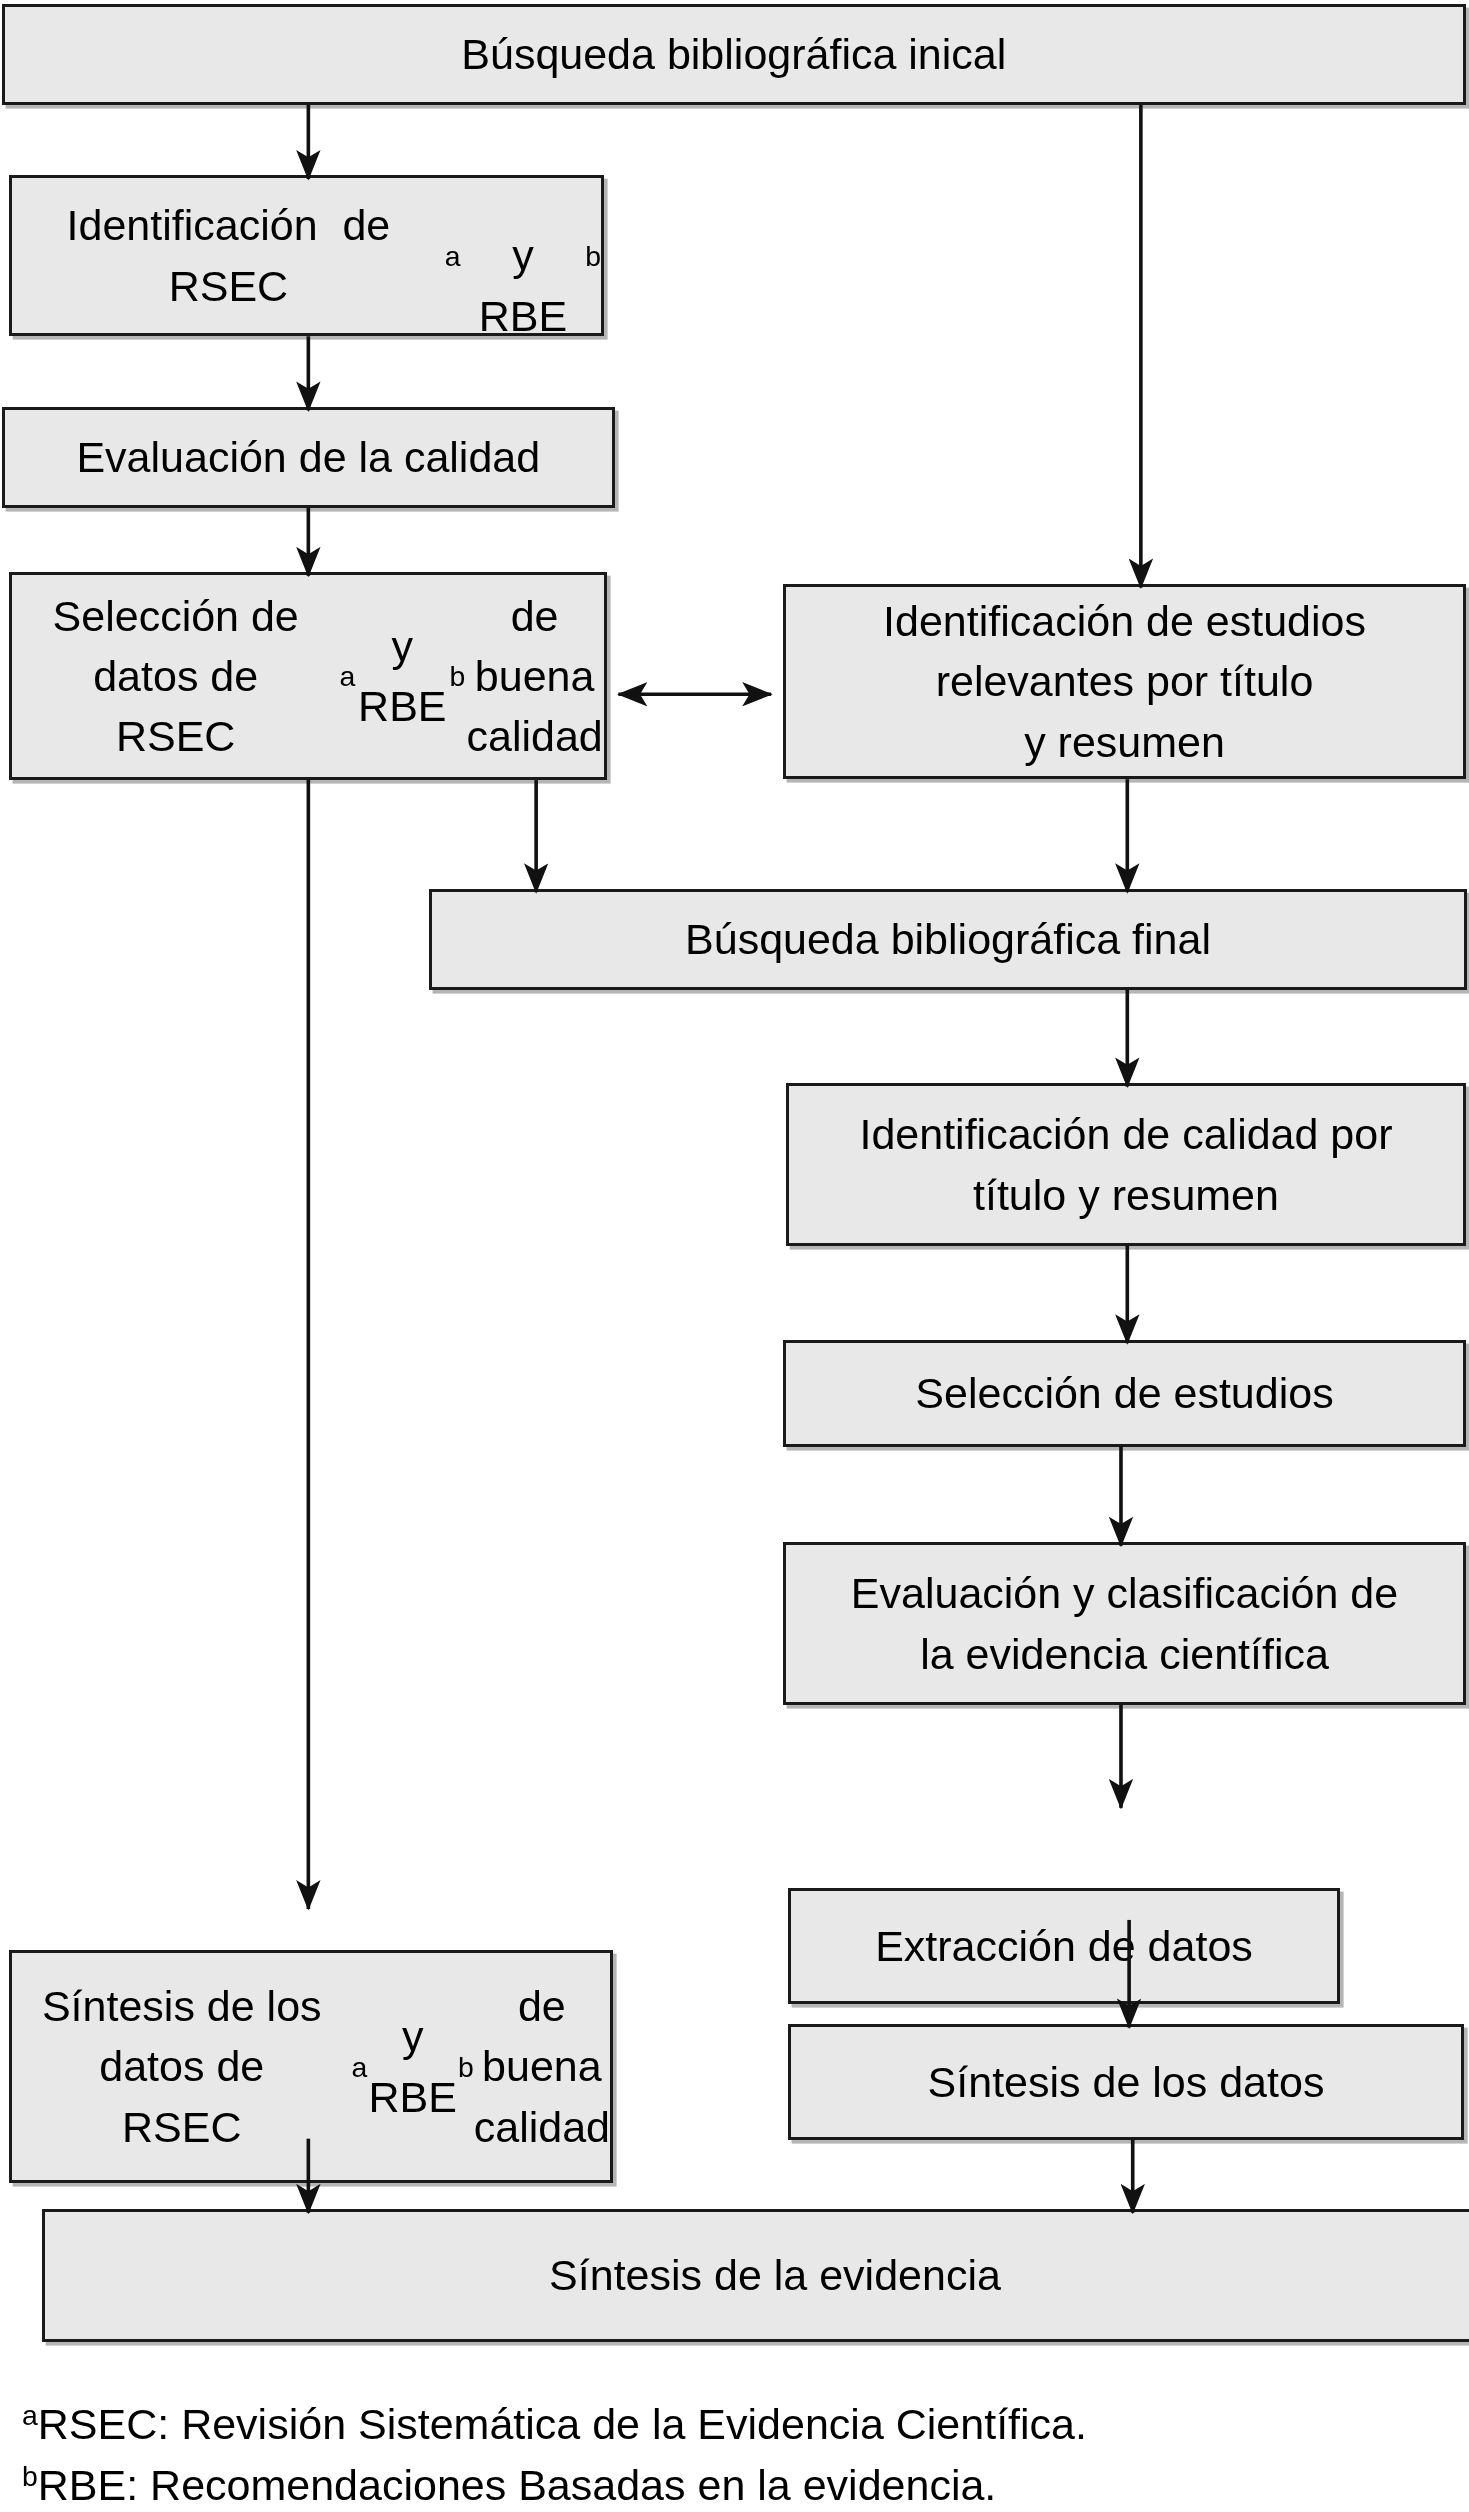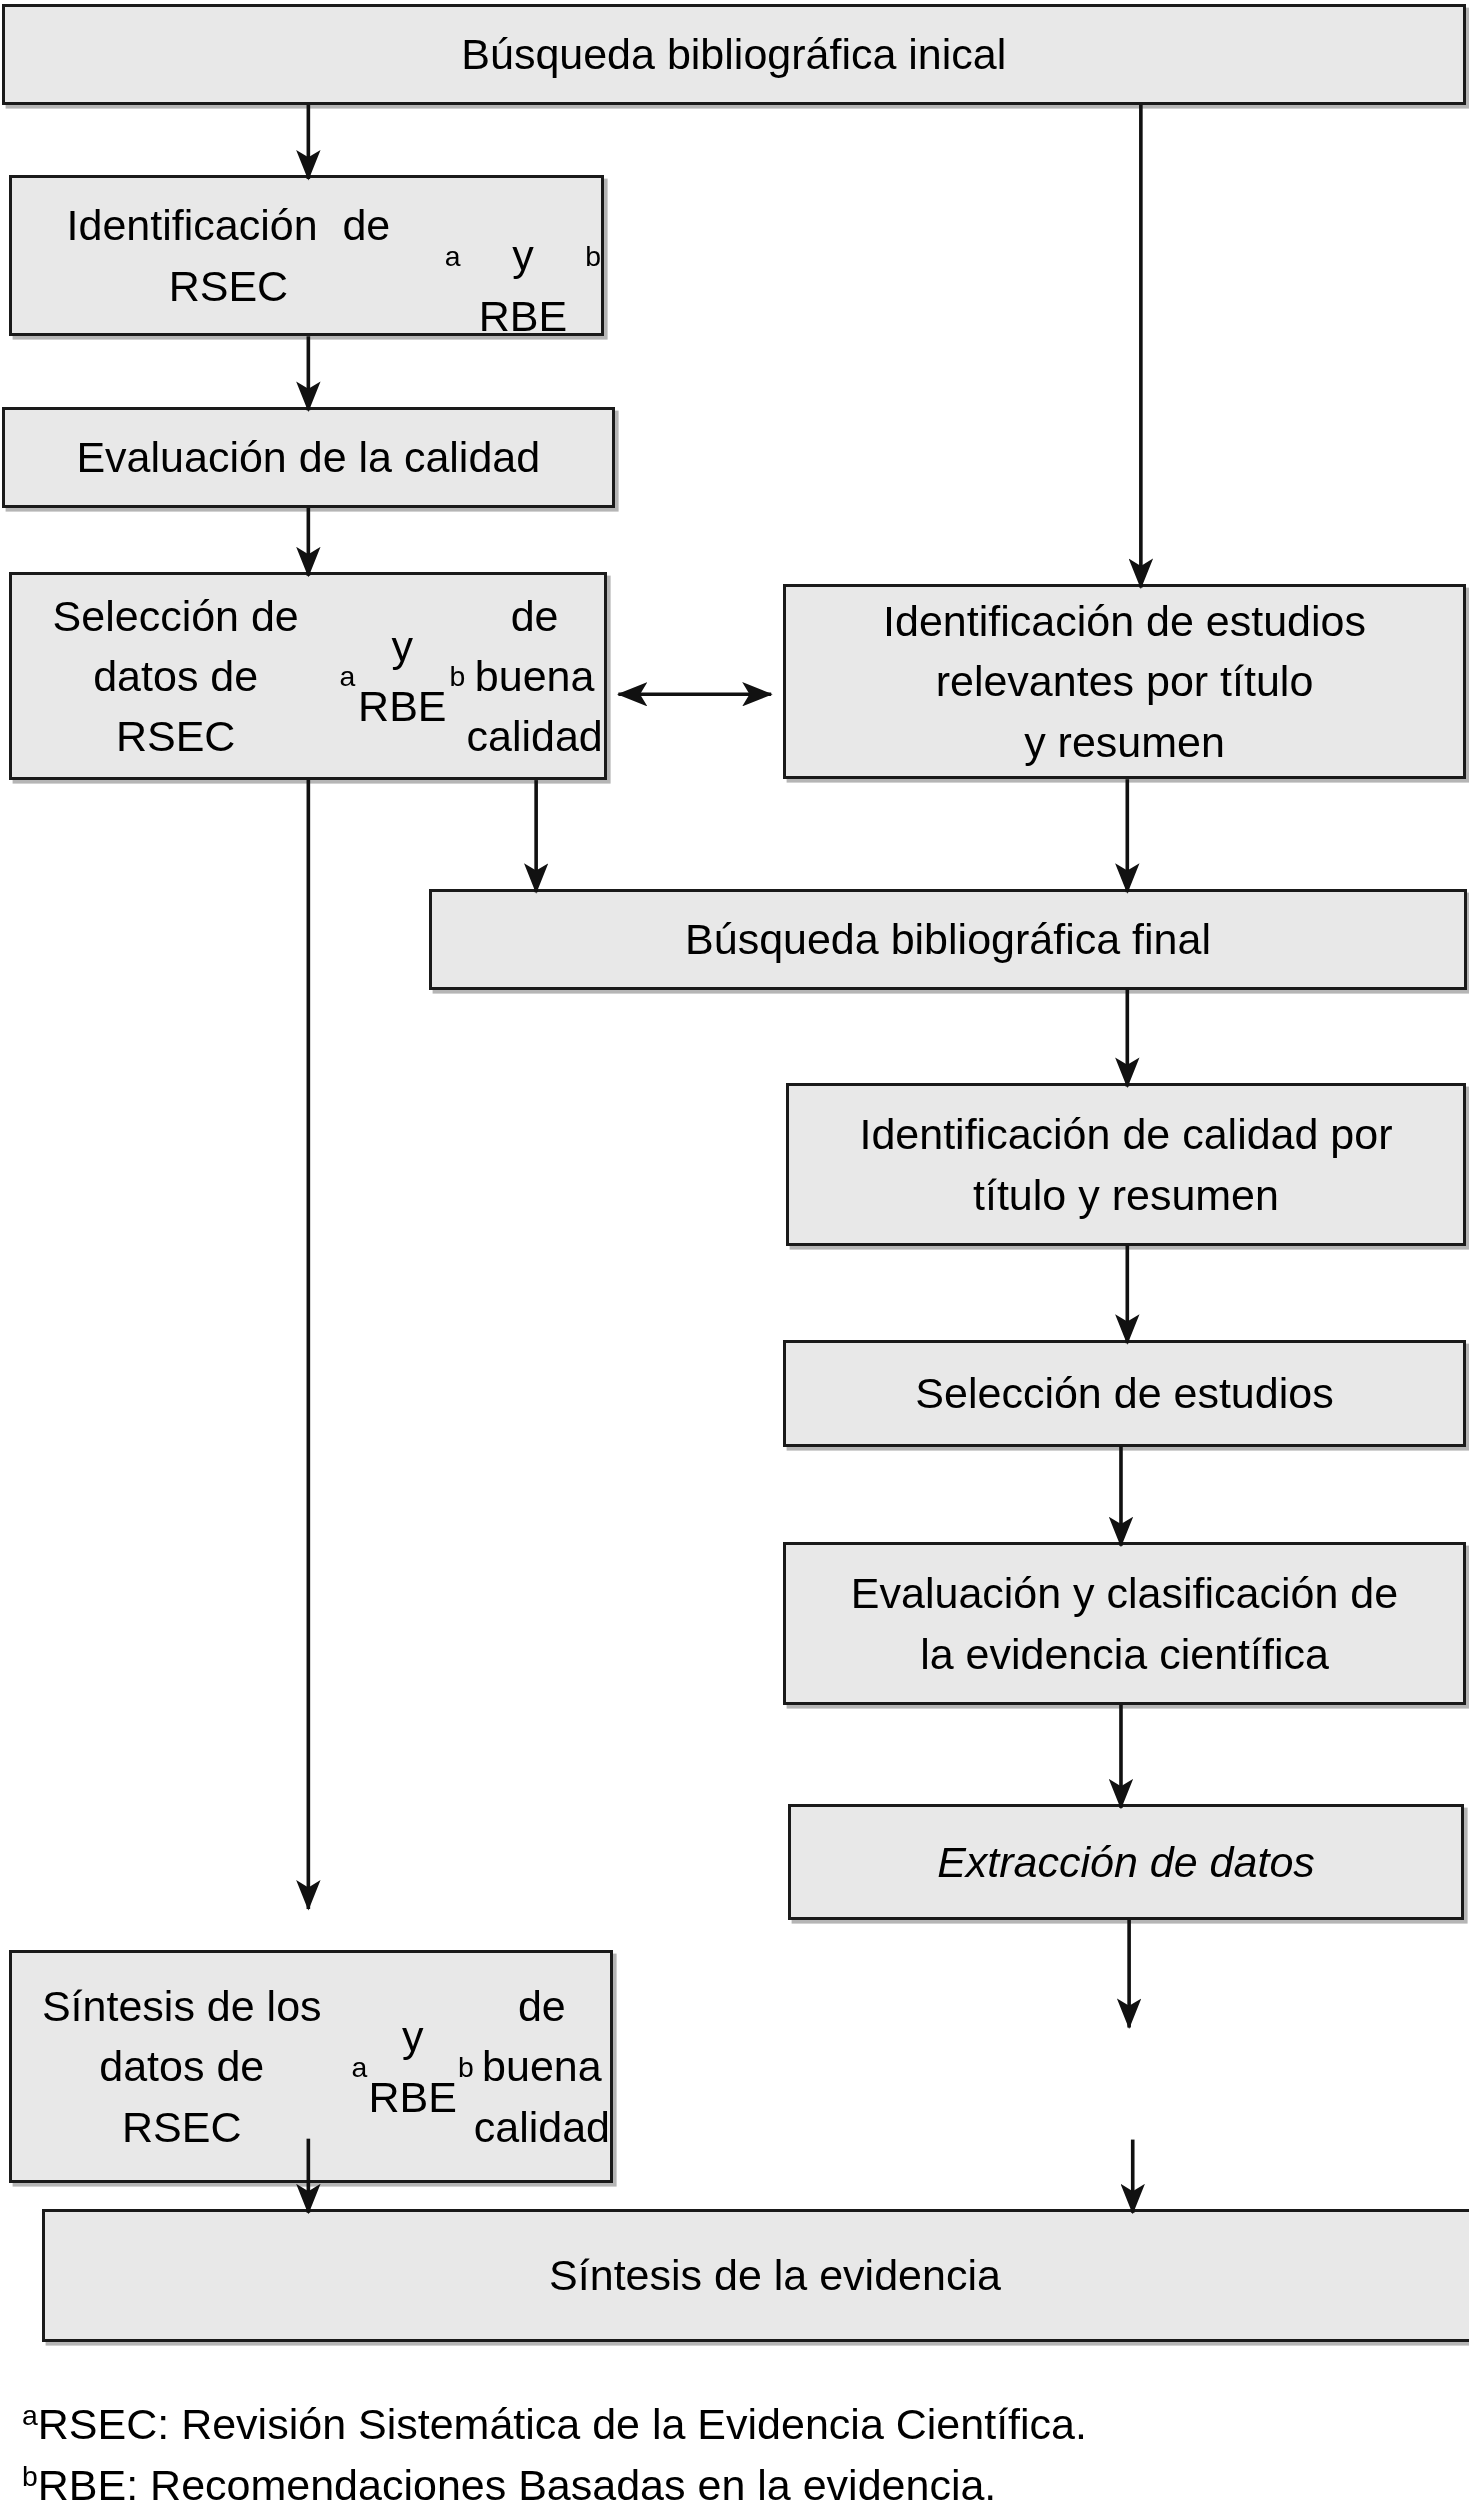--- a/index.html
+++ b/index.html
@@ -27,21 +27,21 @@
   
   #b-inicial        {left:1.8px;    top:3.6px;    width:1464px; height:101px;}
   #b-identif-rsec   {left:9px;   top:175px;  width:595px;  height:161px;}
   #b-evaluacion     {left:1.8px;    top:407px;  width:613px;  height:101px;}
   #b-extraccion-l   {left:9px;   top:572px;  width:598px;  height:208px;}
   #b-relevantes     {left:783px;  top:584px;  width:683px;  height:195px;}
   #b-final          {left:429px;  top:889px;  width:1038px; height:101px;}
   #b-portitulo      {left:786px;  top:1083px; width:680px;  height:163px;}
   #b-seleccion      {left:783px;  top:1340px; width:683px;  height:107px;}
   #b-evalclasif     {left:783px;  top:1542px; width:683px;  height:163px;}
-  #b-extraccion-r   {left:788px;  top:1804px; width:676px;  height:116px;font-style:italic;}
+  #b-extraccion-r   {left:788px;  top:1888px; width:552px;  height:116px;}
   #b-sintesis-rsec  {left:9px;   top:1906px; width:604px;  height:233px;margin-top:44px;}
   #b-sintesis-datos {left:788px;  top:2024px; width:676px;  height:116px;}
   #b-evidencia      {left:4px;    top:2209px; width:1466px; height:133px;margin-left:38px;}
 
   #edges{position:absolute;left:0;top:0;pointer-events:none;}
 
   .footnotes{
     position:absolute;left:22px;top:2394px;
     font-size:43px;line-height:61px;
   }
@@ -65,20 +65,21 @@
   <div class="box" id="b-final">Búsqueda bibliográfica  final</div>
   <div class="box" id="b-portitulo">Identificación de calidad por
 título y resumen</div>
   <div class="box" id="b-seleccion">Selección de estudios</div>
   <div class="box" id="b-evalclasif">Evaluación y clasificación de
 la evidencia científica</div>
   <div class="box" id="b-extraccion-r">Extracción de datos</div>
   <div class="box" id="b-sintesis-rsec"><span>Síntesis de los datos de
 RSEC</span><span class="sup">a</span><span> y RBE</span><span class="sup">b</span><span> de buena
 calidad</span></div>
+  <div class="box" id="b-sintesis-datos">Síntesis de los datos</div>
   <div class="box" id="b-evidencia">Síntesis de la evidencia</div>
 
   <svg id="edges" width="1470" height="2512" viewBox="0 0 1626 2779">
     <defs>
       <marker id="arrow" viewBox="0 0 10 8" refX="9.5" refY="4" markerWidth="34" markerHeight="27" markerUnits="userSpaceOnUse" orient="auto-start-reverse">
         <path d="M0,0 L10,4 L0,8 L2.4,4 Z" fill="#111111"></path>
       </marker>
     </defs>
     <g stroke="#111111" stroke-width="4" fill="none">
       <line x1="341" y1="116" x2="341" y2="198" marker-end="url(#arrow)"></line>

